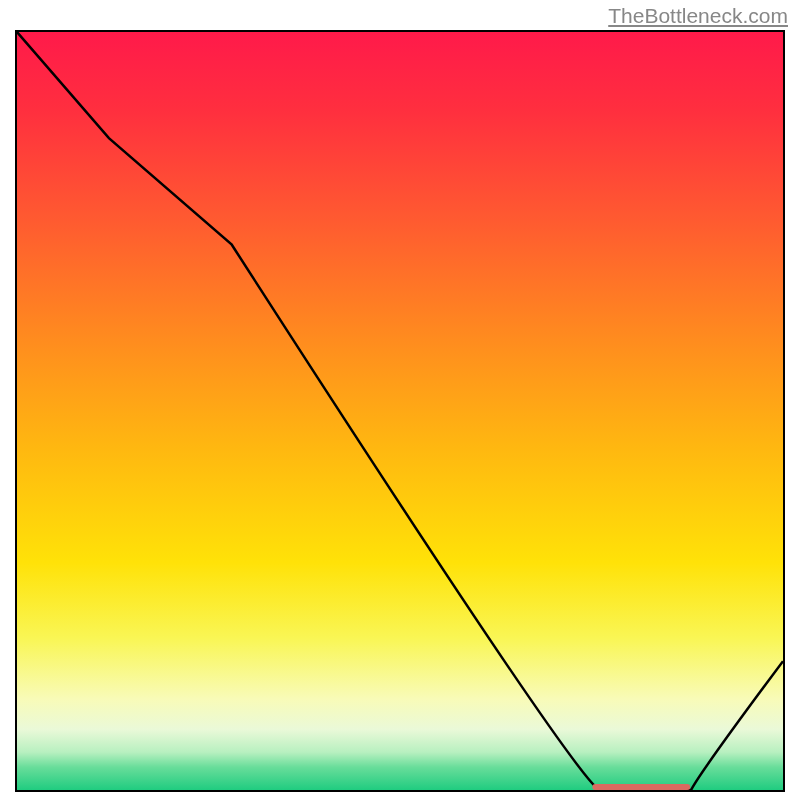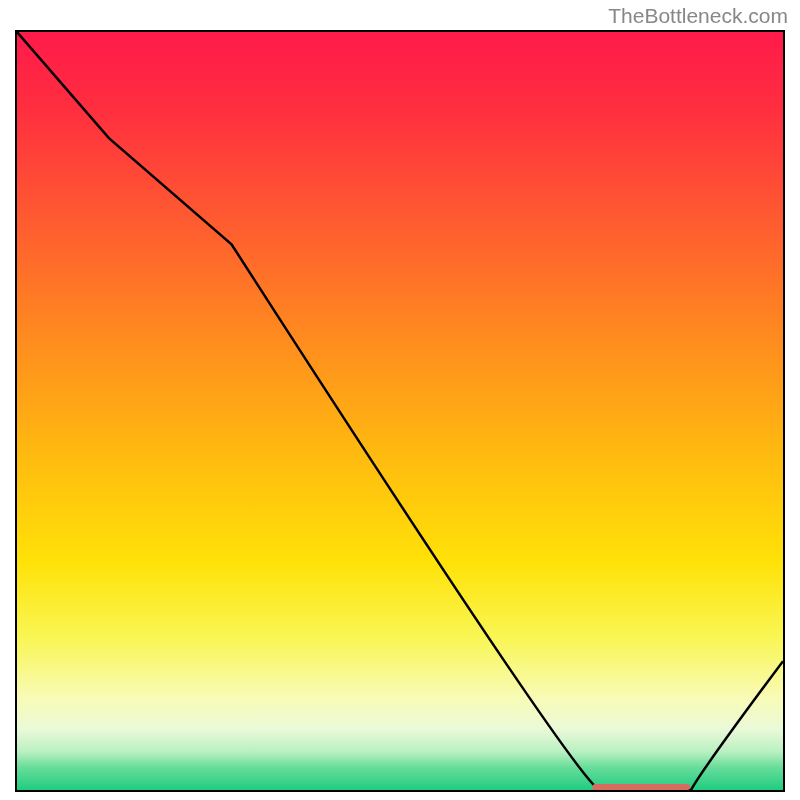--- a/index.html
+++ b/index.html
@@ -11,20 +11,21 @@
     position: relative;
     font-family: Arial, sans-serif;
   }
   .attribution {
     position: absolute;
     top: 4px;
     right: 12px;
     color: #878787;
     font-size: 21px;
     font-weight: normal;
+    text-decoration: underline;
   }
   .plot-container {
     position: absolute;
     top: 30px;
     left: 15px;
     width: 770px;
     height: 762px;
     border: 2px solid #000000;
     box-sizing: border-box;
   }

